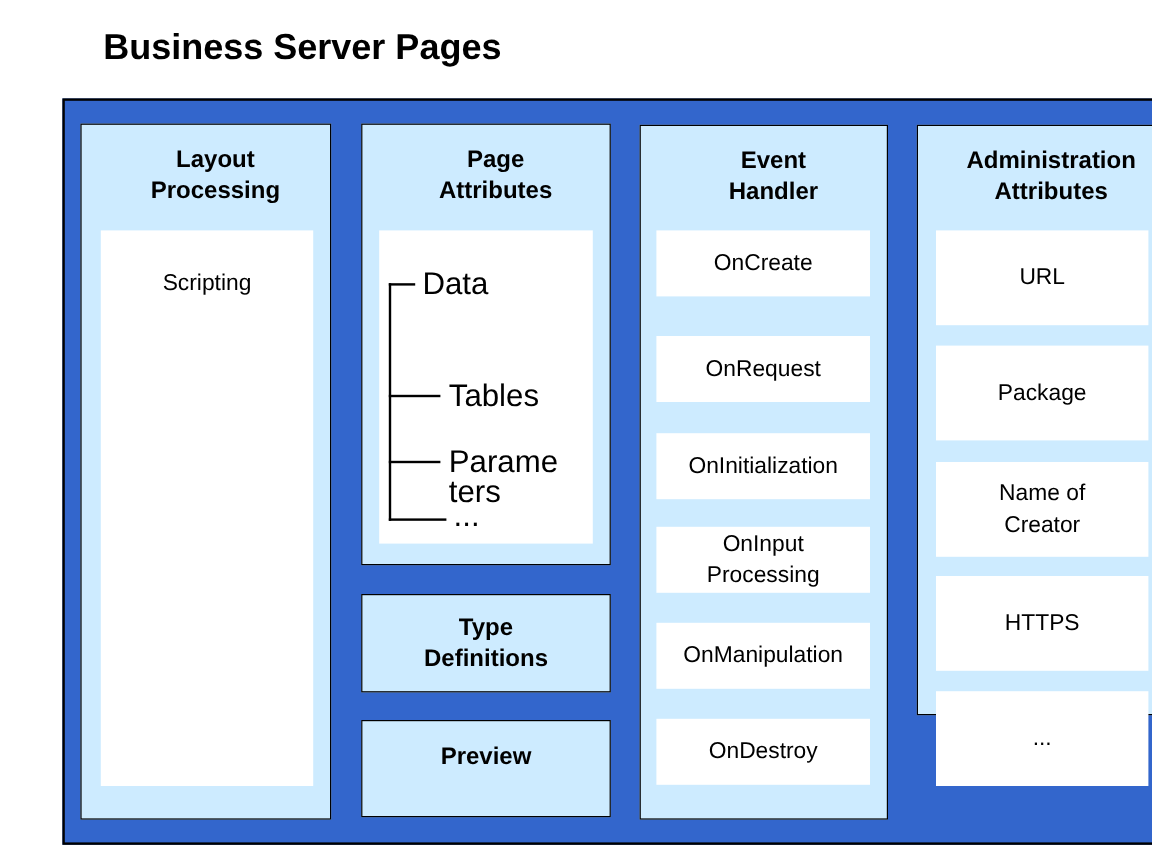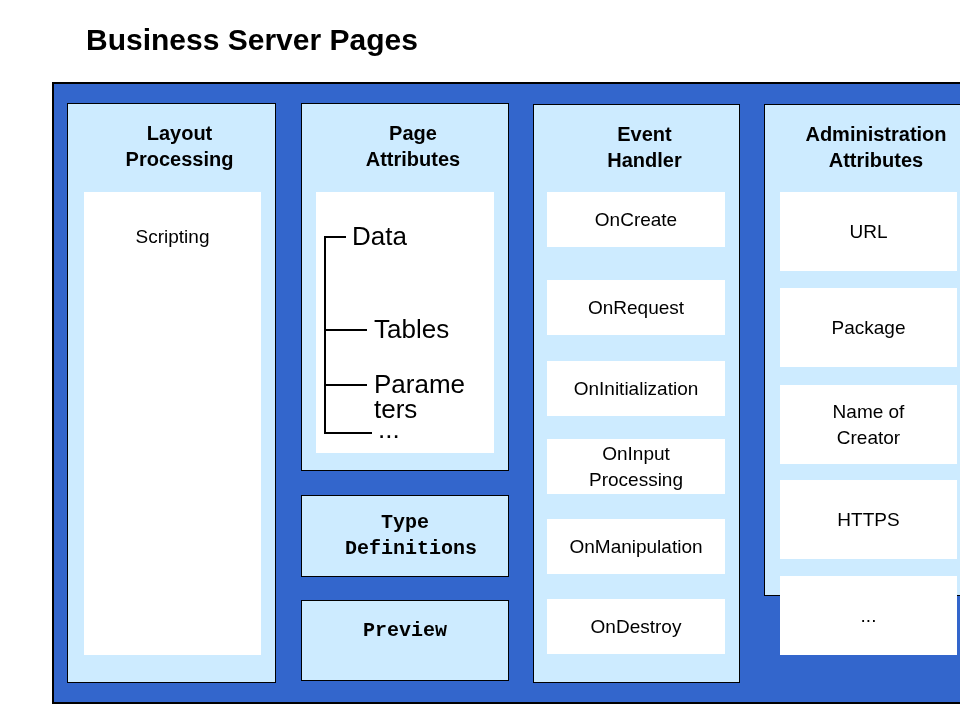--- a/index.html
+++ b/index.html
@@ -41,21 +41,21 @@
   #tree-b4 { left:8px; top:240px; width:48px; height:2px; }
   .tree-label { position:absolute; line-height:25px; color:#000; }
   #tree-l1 { left:36px; top:32px; }
   #tree-l2 { left:58px; top:125px; }
   #tree-l3 { left:58px; top:180px; width:92px; word-break:break-all; }
   #tree-l4 { left:62px; top:225px; }
 
   
   .sub-box { display:flex; align-items:center; justify-content:center;
     text-align:center; font-weight:bold; font-size:20px; line-height:26px; }
-  .sub-box .lbl { display:inline-block; max-width:120px;font-family:Liberation Mono, monospace; }
+  .sub-box .lbl { display:inline-block; max-width:120px; }
   #box-preview { padding-bottom:20px; }
 
   
   .white-item { display:flex; align-items:center; justify-content:center;
     text-align:center; font-size:19px; line-height:26px; color:#000; }
   .white-item .lbl { display:inline-block; max-width:140px; }
 
   #col-event .white-item { left:13px; width:178px; height:55px; }
   .e1 { top:87px; }  .e2 { top:175px; } .e3 { top:256px; }
   .e4 { top:334px; } .e5 { top:414px; } .e6 { top:494px; }

